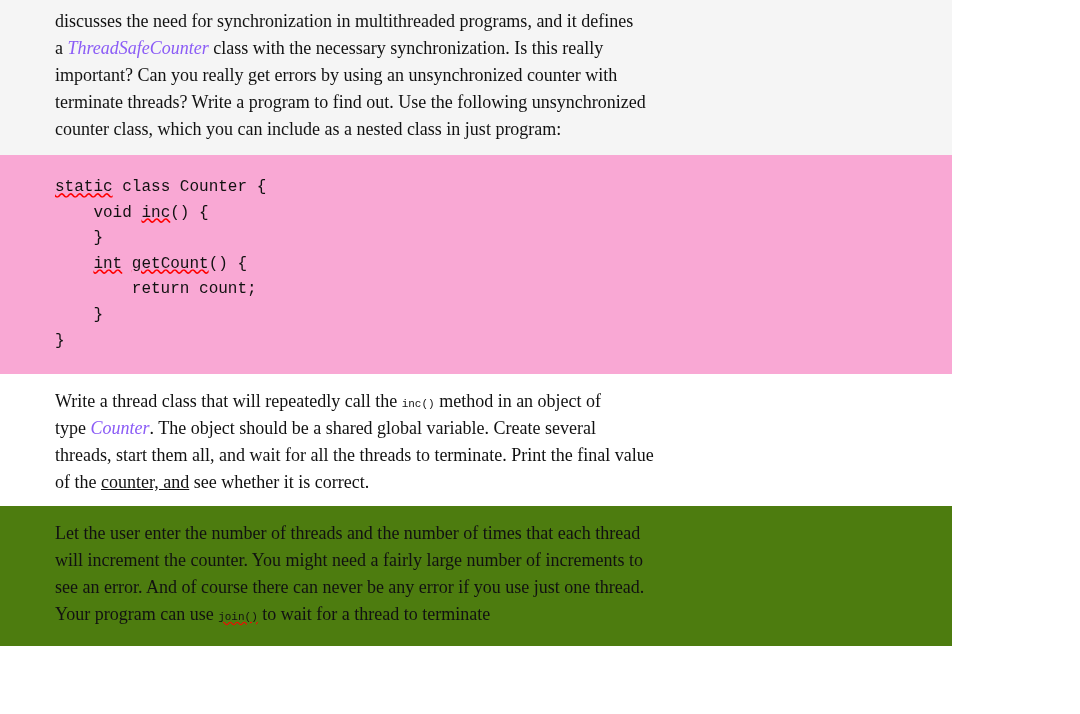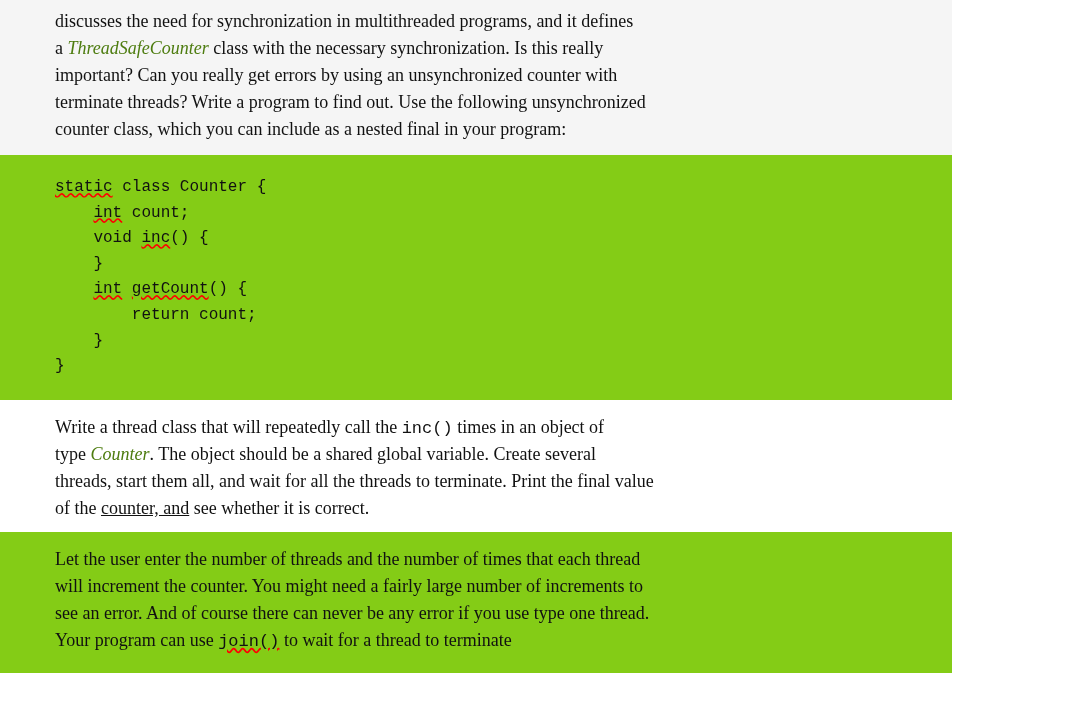--- a/index.html
+++ b/index.html
@@ -17,45 +17,45 @@
       width: 1080px;
       min-height: 714px;
     }
 
     .page-container {
       width: 952px;
       background: #ffffff;
     }
 
     .code-block {
-      background: #84cc16;
+      background: #f9a8d4;
       padding: 10px 55px 10px 55px;
       margin: 0;
     }
 
     .code-inner {
       font-family: 'Courier New', Courier, monospace;
       font-size: 16px;
       line-height: 1.6;
       color: #111111;
       padding: 10px 0 10px 0;
     }
 
     .code-inner .line {
       display: block;
       white-space: pre;
     }
 
     .inline-code {
       font-family: 'Courier New', Courier, monospace;
-      font-size: 17px;
+      font-size: 11px;
     }
 
     .link-blue {
-      color: #4d7c0f;
+      color: #8b5cf6;
       text-decoration: none;
     }
 
     .spell-red-code {
       text-decoration: underline wavy red;
     }
 
     p {
       margin-bottom: 0;
     }
@@ -65,72 +65,71 @@
       background: #f5f5f5;
     }
 
     .text-section-2 {
       padding: 14px 55px 10px 55px;
       background: #ffffff;
     }
 
     .text-section-3 {
       padding: 14px 55px 18px 55px;
-      background: #84cc16;
+      background: #4d7c0f;
     }
   </style>
 </head>
 <body>
 
 <div class="page-container">
 
   <div class="text-section-1">
     <p>
       <span>discusses the need for synchronization in multithreaded programs, and it defines</span><br>
       <span>
         <span>a </span><a class="link-blue" href="#"><span style="font-style:italic;">ThreadSafeCounter</span></a><span> class with the necessary synchronization. Is this really</span>
       </span><br>
       <span>important? Can you really get errors by using an unsynchronized counter with</span><br>
       <span>terminate threads? Write a program to find out. Use the following unsynchronized</span><br>
-      <span>counter class, which you can include as a nested final in your program:</span>
+      <span>counter class, which you can include as a nested class in just program:</span>
     </p>
   </div>
 
   <div class="code-block">
     <div class="code-inner">
       <span class="line"><span class="spell-red-code">static</span> <span>class</span> <span>Counter</span> {</span>
-      <span class="line">    <span class="spell-red-code">int</span> count;</span>
       <span class="line">    void <span class="spell-red-code">inc</span>() {</span>
       <span class="line">    }</span>
       <span class="line">    <span class="spell-red-code">int</span> <span class="spell-red-code">getCount</span>() {</span>
       <span class="line">        return count;</span>
       <span class="line">    }</span>
       <span class="line">}</span>
     </div>
   </div>
 
   <div class="text-section-2">
     <p>
-      <span>Write a thread class that will repeatedly call the </span><span class="inline-code">inc()</span><span> times in an object of</span><br>
+      <span>Write a thread class that will repeatedly call the </span><span class="inline-code">inc()</span><span> method in an object of</span><br>
       <span>
         <span>type </span><a class="link-blue" href="#"><span style="font-style:italic;">Counter</span></a><span>. The object should be a shared global variable. Create several</span>
       </span><br>
       <span>threads, start them all, and wait for all the threads to terminate. Print the final value</span><br>
       <span>
         <span>of the </span><span style="text-decoration: underline; margin-top: 24px;">counter, and</span><span> see whether it is correct.</span>
       </span>
     </p>
   </div>
 
   <div class="text-section-3">
     <p>
       <span>Let the user enter the number of threads and the number of times that each thread</span><br>
       <span>will increment the counter. You might need a fairly large number of increments to</span><br>
       <span>
-        <span>see an error. And </span><span style="">of course</span><span> there can never be any error if you use type one thread.</span>
+        <span>see an error. And </span><span style="">of course</span><span> there can never be any error if you use just one thread.</span>
       </span><br>
       <span>
         <span>Your program can use </span><span class="inline-code spell-red-code">join()</span><span> to wait for a thread to terminate</span>
       </span>
     </p>
   </div>
 
 </div>
 
 </body></html>

